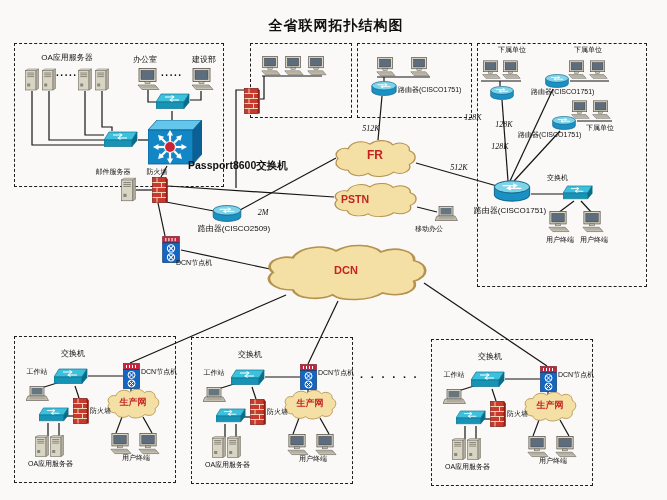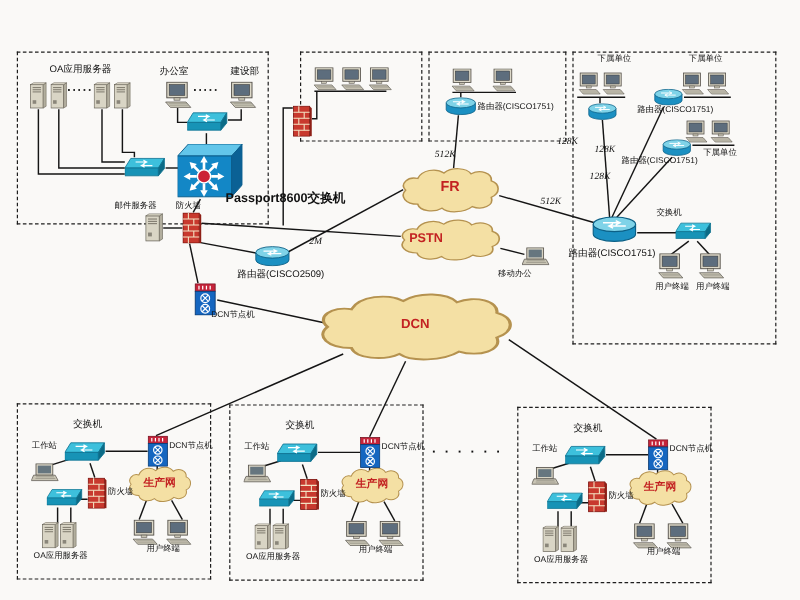--- a/index.html
+++ b/index.html
@@ -144,20 +144,21 @@
         <use href="#cloudShape" class="cloudp"></use>
       </g>
     <g transform="translate(332,182) scale(0.86,0.60)">
         <use href="#cloudShape" class="cloudp"></use>
       </g>
     <g transform="translate(263,243) scale(1.66,0.98)">
         <use href="#cloudShape" class="cloudp"></use>
       </g>
   </svg>
 
+  <div class="lbl title ctr" style="left:336px;top:17px">全省联网拓扑结构图</div>
 
   <div class="box" style="left:14px;top:43px;width:208px;height:142px"></div>
   <div class="lbl ctr" style="left:67px;top:53px">OA应用服务器</div>
   <div class="lbl ctr" style="left:145px;top:55px">办公室</div>
   <div class="lbl ctr" style="left:204px;top:55px">建设部</div>
   <div class="lbl dots" style="left:56px;top:70px">·····</div>
   <div class="lbl dots" style="left:161px;top:70px">·····</div>
 
   <div class="icon" style="left:25px;top:68px"><svg width="14" height="23" viewBox="0 0 14 22">
         <use href="#serverSvg"></use>
@@ -214,21 +215,21 @@
       </svg></div>
 
   <div class="icon" style="left:161px;top:236px"><svg width="20" height="27" viewBox="0 0 17 26">
         <use href="#dcnNodeSvg"></use>
       </svg></div>
   <div class="lbl sm" style="left:176px;top:259px">DCN节点机</div>
   <div class="icon" style="left:212px;top:205px"><svg width="30" height="17" viewBox="0 0 28 16">
         <use href="#routerSvg"></use>
       </svg></div>
   <div class="lbl ctr" style="left:234px;top:224px">路由器(CISCO2509)</div>
-  <div class="lbl link ctr" style="left:263px;top:196px">2M</div>
+  <div class="lbl link ctr" style="left:263px;top:208px">2M</div>
 
   <div class="box" style="left:250px;top:43px;width:100px;height:73px"></div>
   <div class="icon" style="left:260px;top:56px"><svg width="21" height="20" viewBox="0 0 24 23">
         <use href="#pcSvg"></use>
       </svg></div>
   <div class="icon" style="left:283px;top:56px"><svg width="21" height="20" viewBox="0 0 24 23">
         <use href="#pcSvg"></use>
       </svg></div>
   <div class="icon" style="left:306px;top:56px"><svg width="21" height="20" viewBox="0 0 24 23">
         <use href="#pcSvg"></use>

